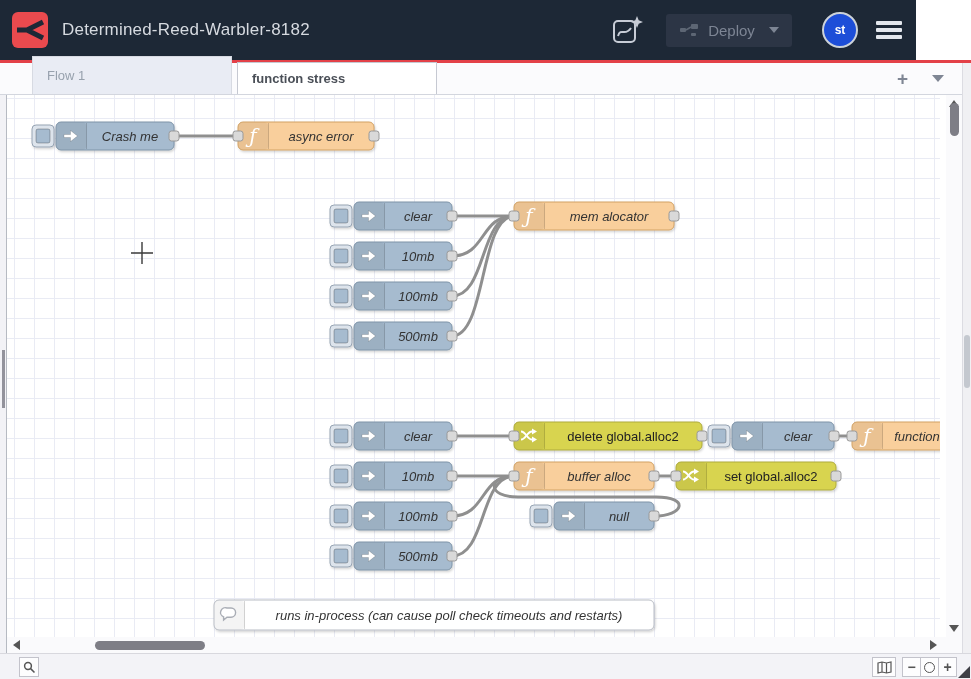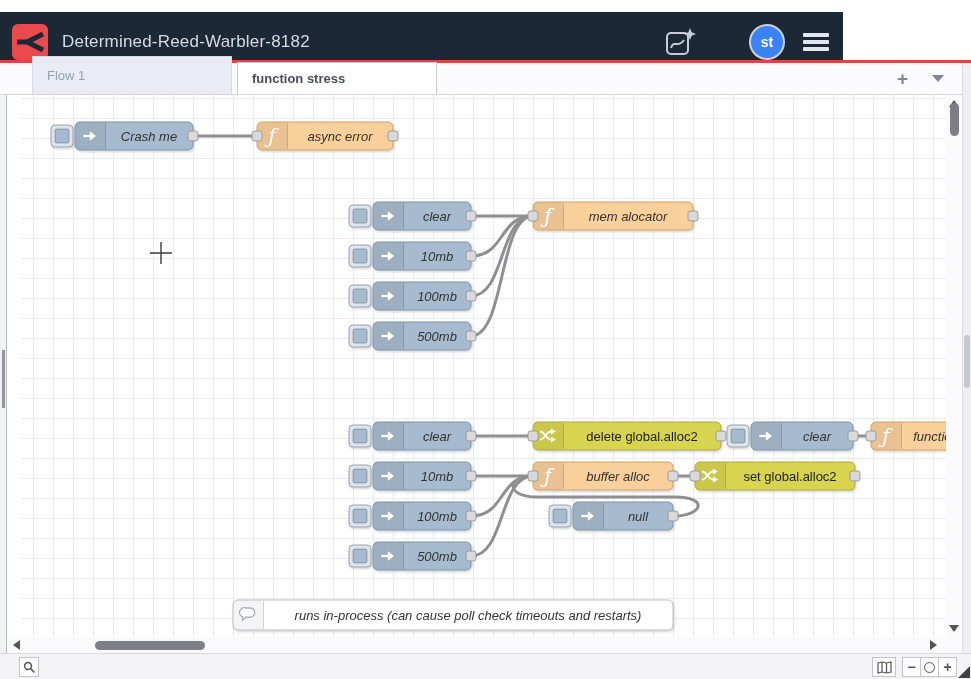--- a/index.html
+++ b/index.html
@@ -2,53 +2,53 @@
 <html><head>
 <meta charset="utf-8">
 <style>
   html,body{margin:0;padding:0;}
   body{
     width:971px;height:679px;position:relative;overflow:hidden;
     font-family:"Liberation Sans",sans-serif;background:#fff;
     -webkit-font-smoothing:antialiased;
   }
   
-  .hdr{position:absolute;left:0;top:12px;width:843px;height:60px;background:#1d2836;
+  .hdr{position:absolute;left:0;top:0;width:916px;height:60px;background:#1d2836;
        display:flex;align-items:center;}
   .redline{position:absolute;left:0;top:60px;width:971px;height:3px;background:#e34148;}
   .logo{width:36px;height:36px;margin-left:12px;border-radius:6px;background:#ea4a4e;
         display:flex;align-items:center;justify-content:center;}
   .hdr-title{color:#d6dae0;font-size:17px;margin-left:14px;letter-spacing:.2px;}
   .hdr-right{margin-left:auto;display:flex;align-items:center;margin-right:14px;}
   .ai-btn{width:34px;height:34px;margin-right:22px;display:flex;align-items:center;justify-content:center;}
   .deploy{height:33px;width:126px;background:#2c3545;border-radius:3px;display:flex;
           align-items:center;justify-content:center;color:#7d8594;font-size:15px;}
   .deploy .dep-ic{margin-right:9px;display:flex;}
   .caret-down{width:0;height:0;border-left:5px solid transparent;border-right:5px solid transparent;
               border-top:6px solid #7d8594;margin-left:14px;}
-  .avatar{width:32px;height:32px;border-radius:50%;background:#3b82f6;border:2px solid #ccd2d9;
-          color:#fff;font-weight:bold;font-size:14px;display:flex;align-items:center;
+  .avatar{width:32px;height:32px;border-radius:50%;background:#1d4ed8;border:2px solid #ccd2d9;
+          color:#fff;font-weight:bold;font-size:12px;display:flex;align-items:center;
           justify-content:center;margin-left:30px;}
   .burger{margin-left:18px;display:flex;flex-direction:column;gap:3px;cursor:pointer;}
   .burger i{display:block;width:26px;height:4px;background:#e3e7ed;border-radius:1px;}
   
   .tabbar{position:absolute;left:0;top:63px;width:962px;height:32px;background:#fbfbfd;
           border-bottom:1px solid #d3d6de;box-sizing:border-box;display:flex;align-items:flex-end;}
   .tab{box-sizing:border-box;font-size:13px;display:flex;align-items:center;padding:0 14px;}
   .tab.inactive{width:200px;height:38px;margin-left:32px;background:#e9ecf4;
                 border:1px solid #d7dae2;border-bottom:none;color:#97a1ad;}
   .tab.active{width:200px;height:32px;margin-left:5px;background:#fff;
               border:1px solid #c6c9d2;border-bottom:none;color:#4a4f57;font-weight:bold;
               position:relative;z-index:2;}
   .tab-actions{margin-left:auto;display:flex;align-items:center;height:32px;margin-right:18px;gap:24px;}
   .tab-add{color:#7f8694;font-size:19px;font-weight:bold;line-height:1;cursor:pointer;}
   .tab-caret{width:0;height:0;border-left:6px solid transparent;border-right:6px solid transparent;
              border-top:7px solid #7f8694;}
   
-  .canvas{position:absolute;left:20px;top:95px;width:939px;height:542px;background:#fff;
+  .canvas{position:absolute;left:1px;top:95px;width:939px;height:542px;background:#fff;
     background-image:linear-gradient(to right,#e9ebf4 1px,transparent 1px),
                      linear-gradient(to bottom,#e9ebf4 1px,transparent 1px);
     background-size:20px 20px;background-position:13px 3px;overflow:hidden;}
   .canvas svg{display:block;}
   text.lbl{font-family:"Liberation Sans",sans-serif;font-size:13px;font-style:italic;fill:#333;}
   text.lbl.change{font-style:normal;fill:#222;}
   text.fglyph{font-family:"DejaVu Serif",serif;font-size:20px;font-style:italic;fill:#fff;}
   
   .leftstrip{position:absolute;left:0;top:95px;width:7px;height:558px;background:#f2f2f6;
              border-right:1px solid #b6bac2;box-sizing:border-box;}
@@ -91,20 +91,32 @@
     </svg>
   </div>
   <div class="hdr-title">Determined-Reed-Warbler-8182</div>
   <div class="hdr-right">
     <div class="ai-btn">
       <svg width="32" height="32" viewBox="0 0 32 32">
         <rect x="3" y="7" width="21" height="21" rx="4" fill="none" stroke="#c7ccd6" stroke-width="2"></rect>
         <path d="M7 22 C10 13 14 23 20 14" fill="none" stroke="#c7ccd6" stroke-width="2"></path>
         <path d="M26 2 l1.7 4.3 4.3 1.7 -4.3 1.7 -1.7 4.3 -1.7 -4.3 -4.3 -1.7 4.3 -1.7 z" fill="#c7ccd6"></path>
       </svg>
+    </div>
+    <div class="deploy">
+      <span class="dep-ic">
+        <svg width="20" height="15" viewBox="0 0 20 15">
+          <rect x="1" y="5" width="6" height="4" rx="1" fill="#5d6674"></rect>
+          <rect x="12" y="1" width="7" height="5" rx="1" fill="#5d6674"></rect>
+          <rect x="12" y="10" width="5" height="3" rx="1" fill="#5d6674"></rect>
+          <path d="M7 7 L12 4" stroke="#5d6674" stroke-width="1.5"></path>
+        </svg>
+      </span>
+      <span>Deploy</span>
+      <span class="caret-down"></span>
     </div>
     <div class="avatar">st</div>
     <div class="burger">
         <i></i>
         <i></i>
         <i></i>
       </div>
   </div>
 </div>
 <div class="redline"></div>

